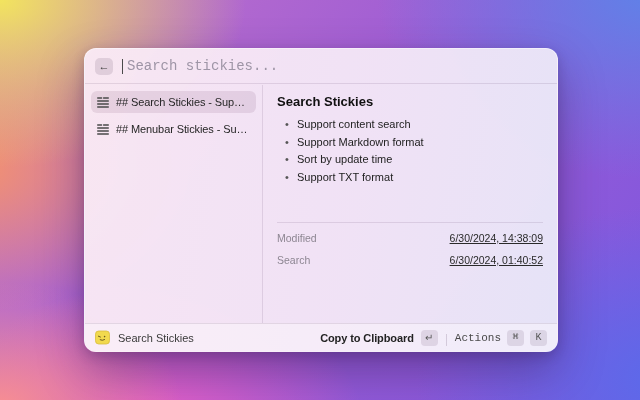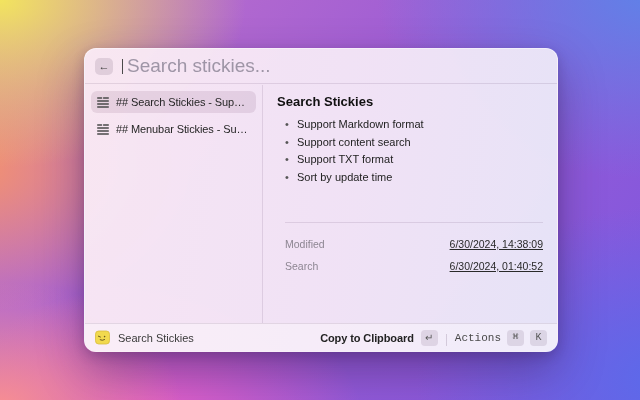--- a/index.html
+++ b/index.html
@@ -19,38 +19,38 @@
     border:1px solid rgba(255,255,255,0.45);
     box-shadow:0 20px 45px rgba(45,20,70,0.38), 0 4px 12px rgba(45,20,70,0.22);}
   .search-bar{position:absolute;top:0;left:0;right:0;height:35px;display:flex;
     align-items:center;padding:0 10px;box-sizing:border-box;gap:6px;
     border-bottom:1px solid rgba(70,45,80,0.12);}
   .back-btn{width:18px;height:17px;border-radius:5px;background:rgba(80,60,85,0.14);
     display:flex;align-items:center;justify-content:center;font-size:11px;
     color:#3a3a3a;line-height:1;cursor:default;}
   .caret{width:1px;height:15px;background:#4a4a4a;margin-left:3px;}
   .search-input{flex:1;border:none;outline:none;background:transparent;
-    font-family:Liberation Sans, sans-serif;font-size:19px;color:#222;padding:0;margin-left:-2px;}
+    font-family:Liberation Mono, monospace;font-size:14px;color:#222;padding:0;margin-left:-2px;}
   .search-input::placeholder{color:#9e95a6;}
   .content{position:absolute;top:36px;bottom:28px;left:0;right:0;display:flex;}
   .list-panel{width:178px;box-sizing:border-box;padding:6px;
     border-right:1px solid rgba(70,45,80,0.12);}
   .list-item{height:22px;display:flex;align-items:center;gap:7px;padding:0 6px;
     border-radius:6px;margin-bottom:5px;font-size:11px;color:#262626;
     white-space:nowrap;overflow:hidden;}
   .list-item.selected{background:rgba(115,70,110,0.13);}
   .li-icon{flex:0 0 auto;display:flex;}
   .li-label{overflow:hidden;text-overflow:ellipsis;letter-spacing:-0.1px;}
   .detail-panel{flex:1;position:relative;padding:9px 14px;box-sizing:border-box;}
   .note-title{margin:0 0 10px 0;font-size:13px;font-weight:700;color:#111;}
   .bullets{margin:0;padding:0;list-style:none;}
   .bullets li{position:relative;font-size:11px;color:#222;margin-bottom:6.5px;
     padding-left:20px;line-height:11px;}
   .bullets li::before{content:"\2022";position:absolute;left:8px;top:0;color:#555;}
-  .meta{margin-top:39px;border-top:1px solid rgba(70,45,80,0.12);padding-top:15px;margin-left:8px;}
+  .meta{margin-top:39px;border-top:1px solid rgba(70,45,80,0.12);padding-top:9px;}
   .meta-row{display:flex;justify-content:space-between;align-items:center;
     font-size:10.5px;margin-bottom:10px;}
   .meta-label{color:#8d8692;}
   .meta-value{color:#2a2a2a;text-decoration:underline;}
   .footer{position:absolute;bottom:0;left:0;right:0;height:28px;display:flex;
     align-items:center;padding:0 10px;box-sizing:border-box;
     border-top:1px solid rgba(70,45,80,0.12);background:rgba(252,248,252,0.45);}
   .footer-left{display:flex;align-items:center;gap:8px;}
   .app-name{font-size:11px;color:#3a3a3a;}
   .footer-right{margin-left:auto;display:flex;align-items:flex-end;gap:7px;}
@@ -106,24 +106,24 @@
               </g>
             </svg>
           </span>
           <span class="li-label">## Menubar Stickies  - Support...</span>
         </div>
       </div>
 
       <div class="detail-panel">
         <h1 class="note-title">Search Stickies</h1>
         <ul class="bullets">
+          <li>Support content search</li>
           <li>Support Markdown format</li>
-          <li>Support content search</li>
+          <li>Sort by update time</li>
           <li>Support TXT format</li>
-          <li>Sort by update time</li>
         </ul>
         <div class="meta">
           <div class="meta-row">
             <span class="meta-label">Modified</span>
             <span class="meta-value">6/30/2024, 14:38:09</span>
           </div>
           <div class="meta-row">
             <span class="meta-label">Search</span>
             <span class="meta-value">6/30/2024, 01:40:52</span>
           </div>

